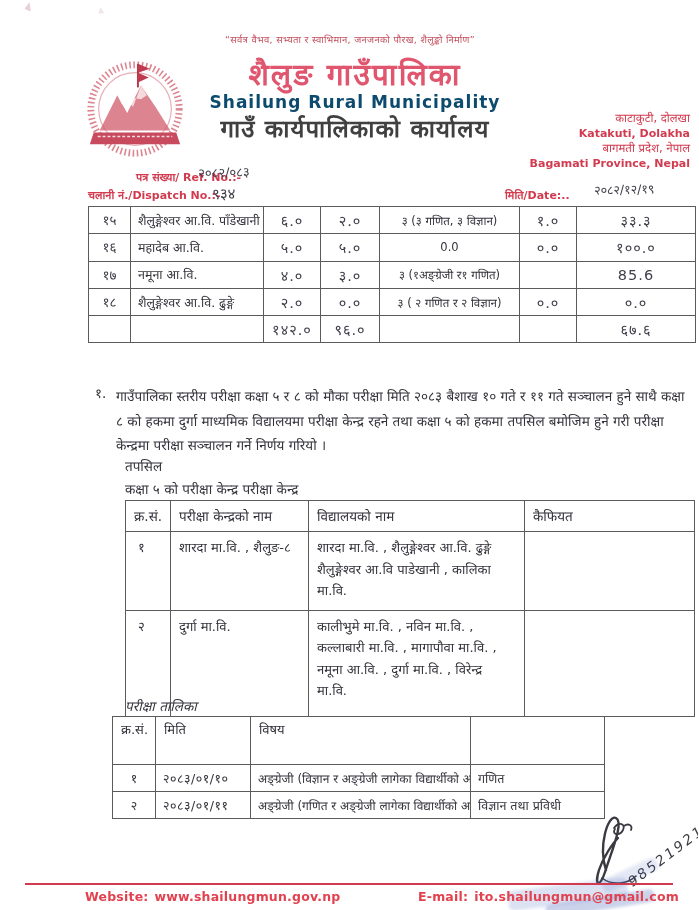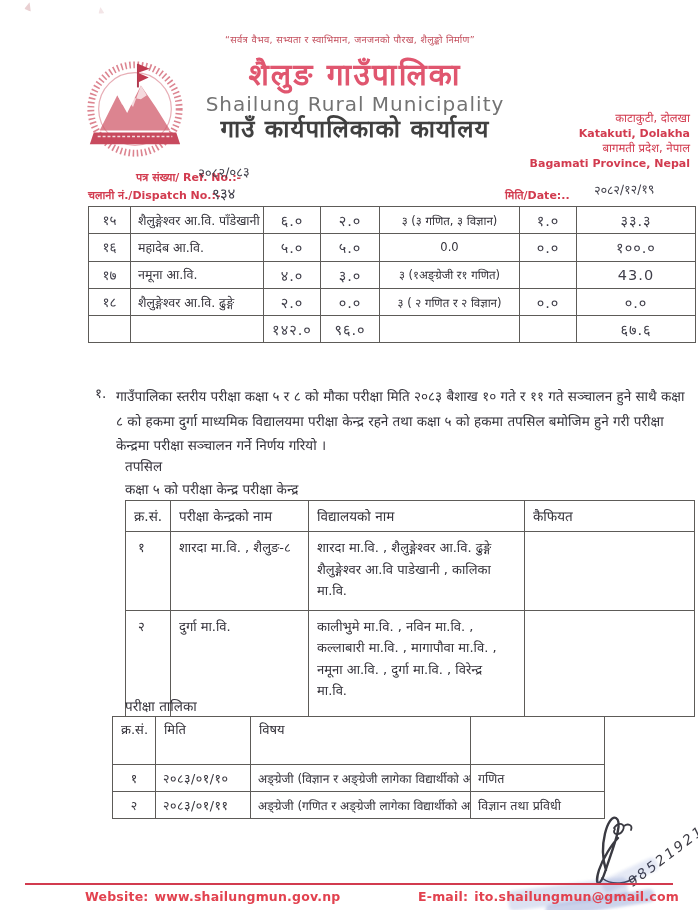--- a/index.html
+++ b/index.html
@@ -13,21 +13,21 @@
   
   .artifact{position:absolute;background:rgba(175,85,95,.28);}
   .a1{left:25px;top:2px;width:7px;height:9px;clip-path:polygon(50% 0,100% 100%,0 85%);transform:rotate(14deg);}
   .a2{left:98px;top:7px;width:6px;height:7px;clip-path:polygon(50% 0,100% 100%,0 85%);opacity:.55;transform:rotate(-10deg);}
 
   
   .slogan{left:90px;top:33px;width:520px;text-align:center;font-size:9.5px;color:#c4515f;letter-spacing:.3px;}
   .logo{left:76px;top:56px;}
   .h-center{left:160px;width:390px;text-align:center;}
   .t-np{top:53px;font-size:30px;font-weight:bold;color:#e0566f;letter-spacing:2px;}
-  .t-en{top:92px;font-size:20px;font-weight:normal;color:#737373;letter-spacing:1px;}
+  .t-en{top:92px;font-size:17px;font-weight:bold;color:#0c4a6e;letter-spacing:1px;}
   .o-np{top:111px;font-size:24px;font-weight:bold;color:#404040;letter-spacing:1px;}
   .o-en{top:140px;font-size:18px;font-weight:bold;color:#d23b4f;}
   .address{right:9px;top:111px;text-align:right;color:#d23b4f;line-height:15px;font-size:11.5px;}
   .address .en{font-weight:bold;font-size:11px;}
 
   
   .lbl{color:#d23b4f;font-weight:bold;font-size:11px;}
   .hw{color:#3f3e49;font-family:"DejaVu Sans",sans-serif;transform:rotate(-1.5deg);}
   .ref-l{left:88px;top:169px;margin-left:48px;}
   .ref-v{left:198px;top:163px;font-size:13px;}
@@ -63,21 +63,21 @@
   #schedule td{height:24px;padding:1px 7px;vertical-align:middle;}
   #schedule td:nth-child(1){text-align:center;}
   #schedule td:nth-child(2){letter-spacing:.5px;}
   #schedule td:nth-child(3){white-space:nowrap;font-size:12px;}
 
   
   .para-num{left:95px;top:384px;font-size:13.5px;}
   .para{left:116px;top:384px;width:578px;font-size:13.5px;line-height:24.5px;text-align:left;}
   .tapasil{left:125px;top:457px;font-size:13.5px;}
   .caption1{left:125px;top:480px;font-size:13.5px;}
-  .caption2{left:125px;top:697px;font-size:13.5px;}
+  .caption2{left:125px;top:697px;font-size:13.5px;font-style:italic;}
 
   
   .sig{left:572px;top:798px;}
   .stampblob{position:absolute;background:rgba(82,108,188,.20);filter:blur(1.4px);border-radius:5px;}
   .sb1{left:508px;top:884px;width:120px;height:20px;transform:rotate(-7deg);}
   .sb2{left:545px;top:897px;width:110px;height:13px;transform:rotate(-9deg);background:rgba(82,108,188,.30);}
   .sb3{left:600px;top:868px;width:60px;height:14px;transform:rotate(-25deg);background:rgba(82,108,188,.15);}
 
   
   .footer-line{left:25px;top:883px;width:648px;height:2px;background:#d23b4f;}
@@ -154,21 +154,21 @@
           <td>०.०</td>
           <td>१००.०</td>
         </tr>
         <tr>
           <td>१७</td>
           <td>नमूना आ.वि.</td>
           <td>४.०</td>
           <td>३.०</td>
           <td>३ (१अङ्ग्रेजी र१ गणित)</td>
           <td></td>
-          <td>43.0</td>
+          <td>85.6</td>
         </tr>
         <tr>
           <td>१८</td>
           <td>शैलुङ्गेश्वर आ.वि. ढुङ्गे</td>
           <td>२.०</td>
           <td>०.०</td>
           <td>३ ( २ गणित र २ विज्ञान)</td>
           <td>०.०</td>
           <td>०.०</td>
         </tr>

